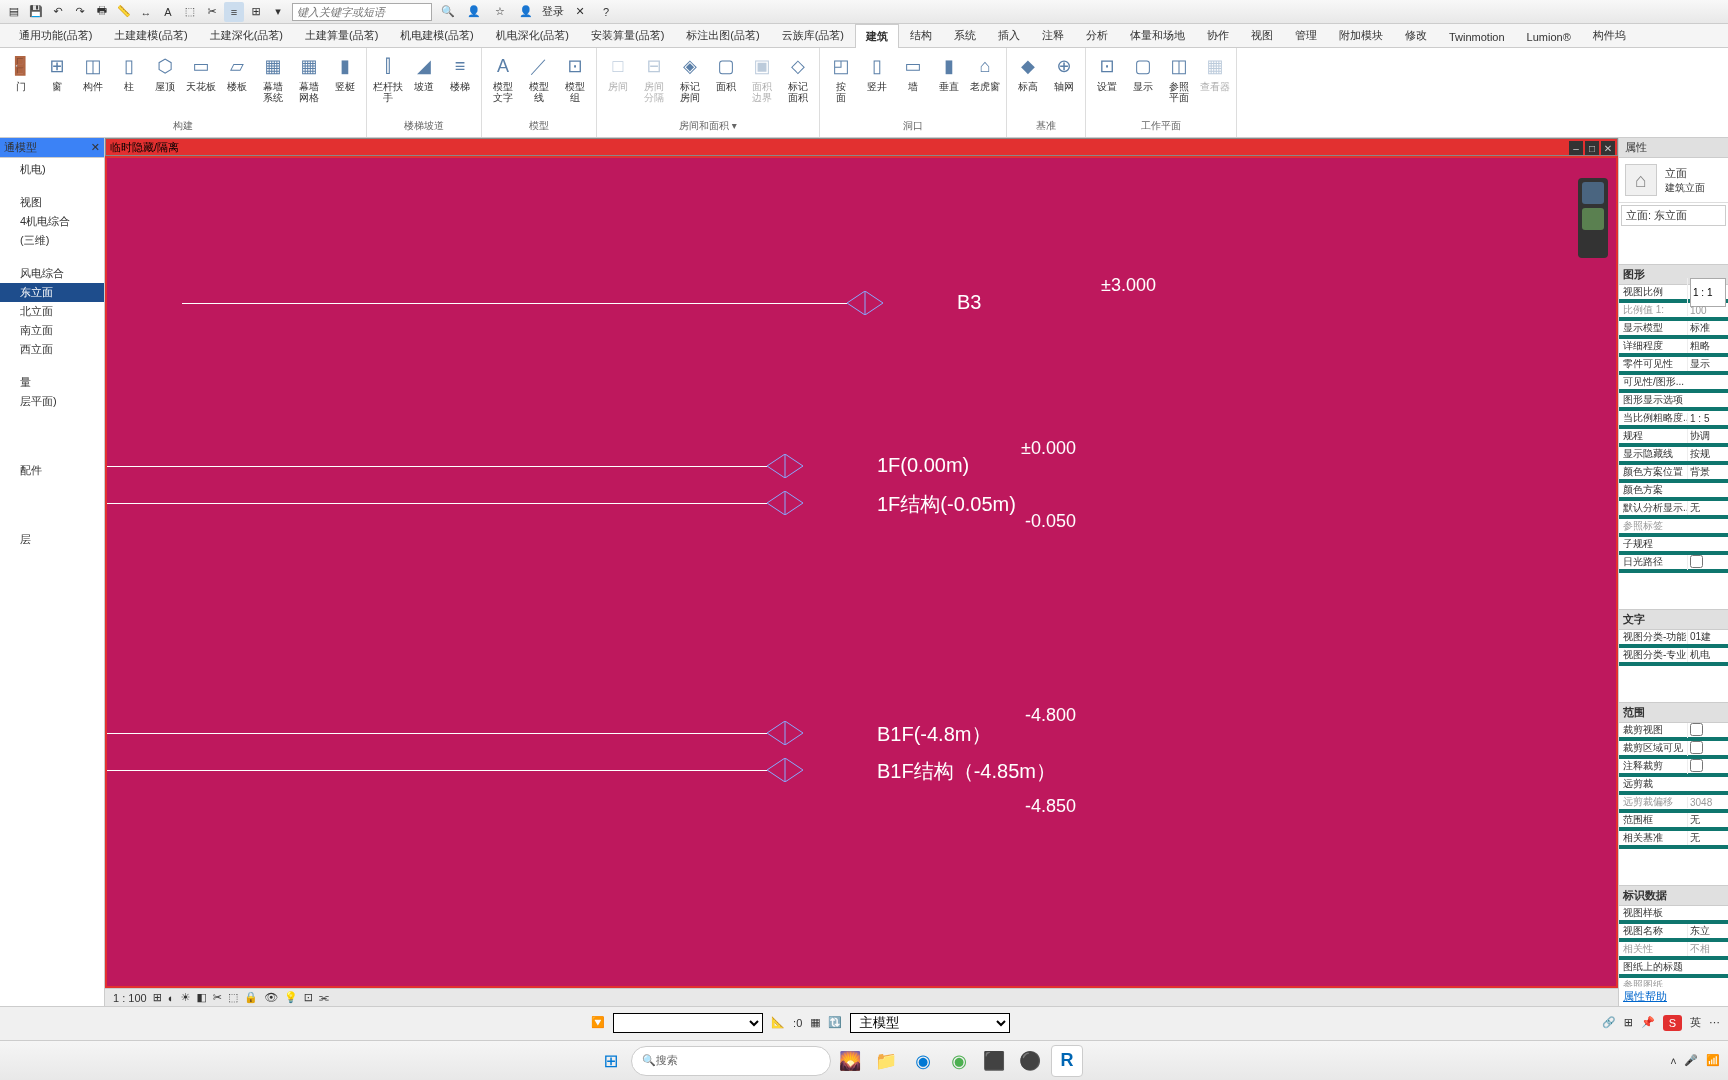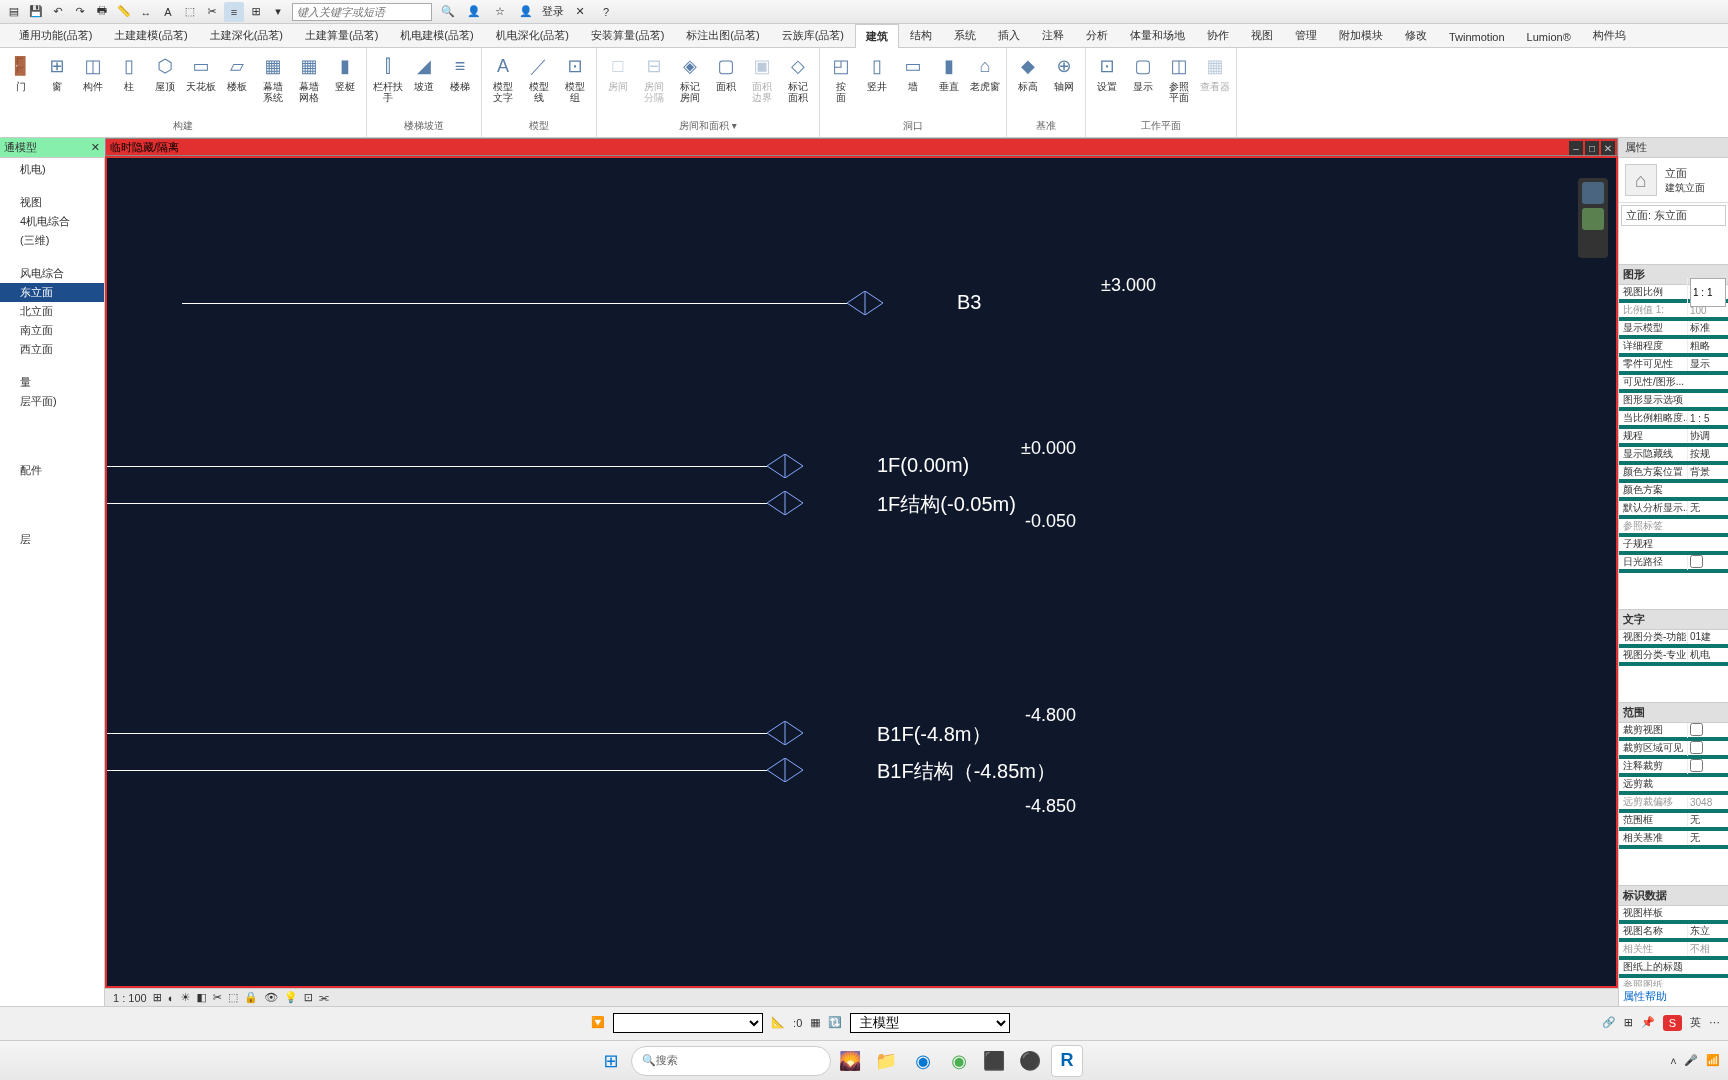--- a/index.html
+++ b/index.html
@@ -24,31 +24,31 @@
 .panel-items { display:flex; gap:2px; flex:1; align-items:flex-start; }
 .panel-title { font-size:10px; color:#666; text-align:center; padding:2px 0; width:100%; }
 .rbtn { display:flex; flex-direction:column; align-items:center; width:34px; padding:2px 0; cursor:pointer; border-radius:2px; }
 .rbtn-icon { width:28px; height:28px; display:flex; align-items:center; justify-content:center; font-size:18px; color:#5a7fa8; }
 .rbtn-label { font-size:10px; text-align:center; line-height:11px; margin-top:1px; }
 .rbtn.disabled { opacity:.4; }
 
 
 .main { display:flex; height:calc(1080px - 24px - 24px - 90px - 34px - 40px); }
 .left-tree { width:105px; background:#fff; border-right:1px solid #ccc; overflow:hidden; font-size:11px; }
-.tree-header { height:20px; background:#86efac; display:flex; align-items:center; padding:0 4px; border-bottom:1px solid #ccc; position:relative; }
+.tree-header { height:20px; background:#3b82f6; display:flex; align-items:center; padding:0 4px; border-bottom:1px solid #ccc; position:relative; }
 .tree-close { position:absolute; right:4px; cursor:pointer; }
 .tree-body { padding:2px 0; }
 .tree-item { padding:2px 4px 2px 20px; cursor:pointer; }
 .tree-item.indent { padding-left:20px; }
 .tree-item.selected { background:#1e4d8c; color:#fff; }
 
 
 .draw-wrap { flex:1; display:flex; flex-direction:column; background:#ccc; position:relative; }
 .draw-header { height:16px; background:#e23030; color:#000; font-size:11px; padding:8px 4px; display:flex; align-items:center; border:1px solid #888; }
-.draw-area { flex:1; background:#0f172a; position:relative; border:2px solid #e23030; margin:0; overflow:hidden; }
+.draw-area { flex:1; background:#be185d; position:relative; border:2px solid #e23030; margin:0; overflow:hidden; }
 .draw-controls { position:absolute; top:3px; right:3px; display:flex; gap:2px; }
 .draw-ctrl { width:14px; height:14px; background:#333; color:#ccc; font-size:10px; display:flex; align-items:center; justify-content:center; cursor:pointer; }
 
 
 .level { position:absolute; left:0; right:0; }
 .level-line { position:absolute; height:1px; background:#fff; }
 .level-marker { position:absolute; width:36px; height:24px; }
 .level-marker svg { width:100%; height:100%; }
 .level-elev { position:absolute; color:#fff; font-size:18px; font-family:Arial; }
 .level-name { position:absolute; color:#fff; font-size:20px; font-family:Arial; font-weight:500; }
@@ -67,21 +67,21 @@
 .props-type { display:flex; align-items:center; gap:8px; padding:6px; border-bottom:1px solid #ddd; }
 .props-type-icon { width:32px; height:32px; background:#f0f0f0; border:1px solid #ccc; display:flex; align-items:center; justify-content:center; font-size:20px; color:#888; }
 .props-selector { padding:2px 4px; border:1px solid #ccc; margin:2px; font-size:11px; }
 .props-grid { flex:1; overflow-y:auto; }
 .props-group { background:#e0e0e0; padding:2px 4px; font-weight:bold; border-top:1px solid #ccc; border-bottom:1px solid #ccc;margin-top:36px; }
 .props-row { display:flex; border-bottom:4px solid #0f766e; height:18px; align-items:center; }
 .props-key { width:68px; padding:0 4px; overflow:hidden; white-space:nowrap; font-size:10px; }
 .props-val { flex:1; padding:0 2px; overflow:hidden; white-space:nowrap; font-size:10px; border-left:1px solid #eee; }
 .props-val input[type=text] { width:100%; border:1px solid #aaa; font-size:10px; padding:8px 2px; }
 .props-val input[type=checkbox] { margin:0; }
-.props-link { color:#0066cc; cursor:pointer; padding:2px 4px; }
+.props-link { color:#0066cc; text-decoration:underline; cursor:pointer; padding:2px 4px; }
 
 
 .navcube { position:absolute; top:20px; right:8px; width:30px; height:80px; background:#333; border-radius:4px; display:flex; flex-direction:column; align-items:center; gap:4px; padding:4px 0; }
 .navcube-btn { width:22px; height:22px; background:#4a6580; border-radius:3px; cursor:pointer; }
 
 
 .taskbar { position:fixed; bottom:0; left:0; right:0; height:40px; background:linear-gradient(#f5f5f5,#e8e8e8); border-top:1px solid #ccc; display:flex; align-items:center; padding:0 8px; }
 .taskbar-center { flex:1; display:flex; justify-content:center; align-items:center; gap:4px; }
 .taskbar-search { display:flex; align-items:center; background:#fff; border:1px solid #ccc; border-radius:16px; height:30px; padding:0 10px; width:200px; }
 .taskbar-icon { width:32px; height:32px; display:flex; align-items:center; justify-content:center; cursor:pointer; border-radius:4px; font-size:18px; }

